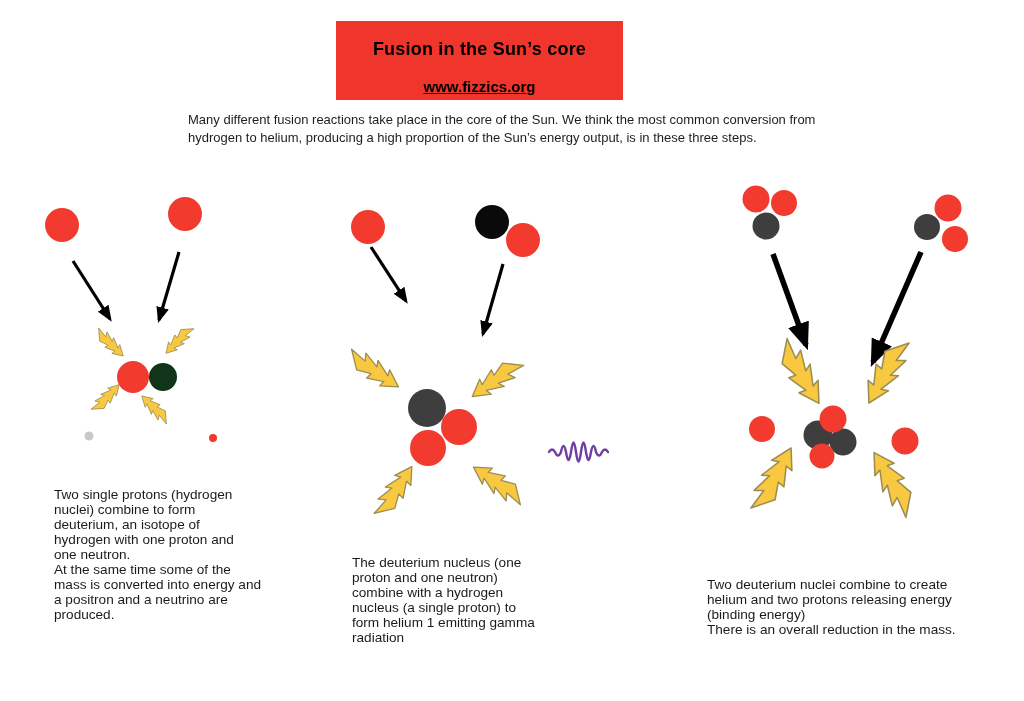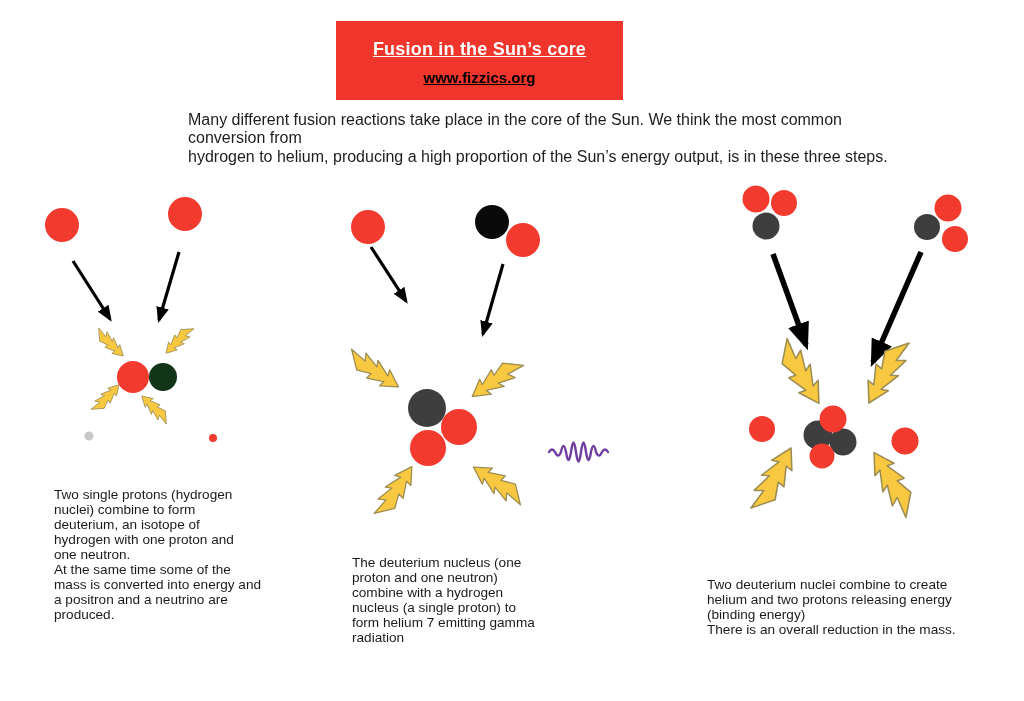--- a/index.html
+++ b/index.html
@@ -6,29 +6,29 @@
   body {
     width:1024px; height:701px; position:relative; background:#ffffff;
     font-family:"Liberation Sans", sans-serif; overflow:hidden;
   }
   .banner {
     position:absolute; left:336px; top:21px; width:287px; height:79px;
     display:flex; flex-direction:column; align-items:center; justify-content:center;
     gap:9px; padding-top:4px; box-sizing:border-box;
   }
   .banner .title {
-    margin:0; font-size:18px; font-weight:bold; color:#ffffff; letter-spacing:.2px;text-decoration:underline;
+    margin:9px; font-size:18px; font-weight:bold; color:#000000; letter-spacing:.2px;
   }
   .banner .link {
     font-size:15px; font-weight:bold; color:#000;
     text-decoration:underline; cursor:pointer;
   }
   .intro {
     position:absolute; left:188px; top:111px; width:700px;
-    font-size:16px; line-height:18.4px; color:#1d1d1d; white-space:pre-line;
+    font-size:13px; line-height:18.4px; color:#1d1d1d; white-space:pre-line;
   }
   .caption {
     position:absolute; font-size:13.6px; line-height:15px; color:#1b1b1b;
     white-space:pre-line;
   }
   #cap1 { left:54px;  top:487px; width:255px; }
   #cap2 { left:352px; top:555px; width:255px; }
   #cap3 { left:693px; top:577px; width:310px;margin-left:14px; }
   svg.diagram { position:absolute; left:0; top:0; }
 </style>
@@ -122,18 +122,18 @@
 hydrogen with one proton and
 one neutron.
 At the same time some of the
 mass is converted into energy and
 a positron and a neutrino are
 produced.</div>
 <div id="cap2" class="caption">The deuterium nucleus (one
 proton and one neutron)
 combine with a hydrogen
 nucleus (a single proton) to
-form helium 7 emitting gamma
+form helium 1 emitting gamma
 radiation</div>
 <div id="cap3" class="caption">Two deuterium nuclei combine to create
 helium and two protons releasing energy
 (binding energy)
 There is an overall reduction in the mass.</div>
 
 </body></html>

